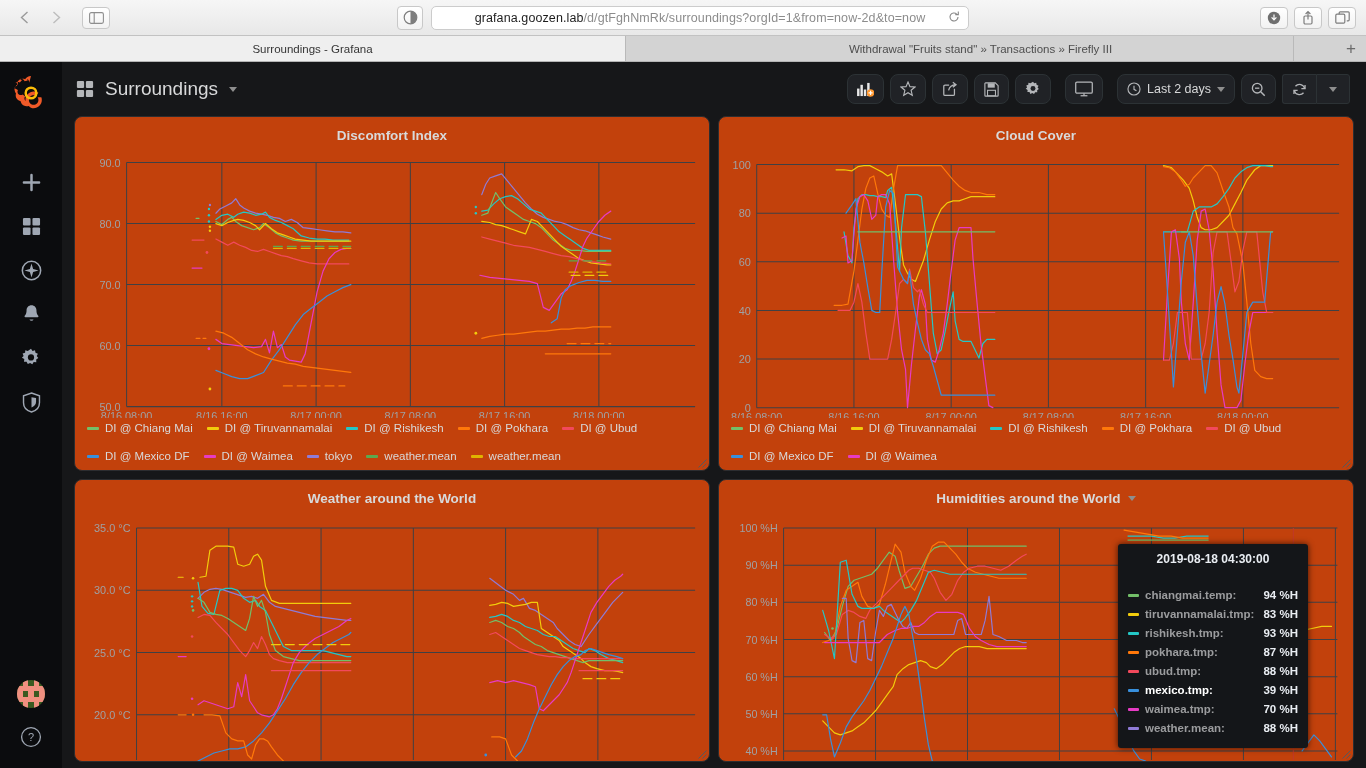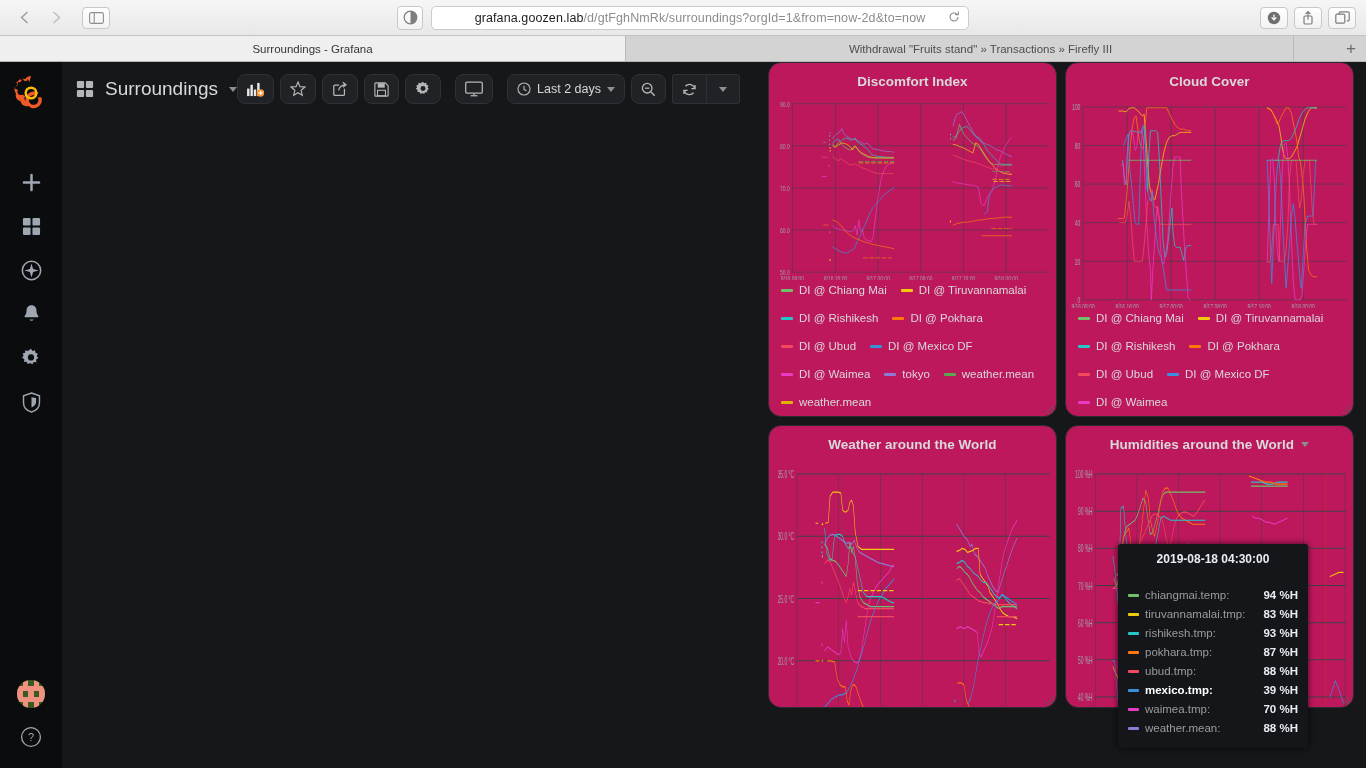--- a/index.html
+++ b/index.html
@@ -90,21 +90,21 @@
   .avatar {
     width: 28px; height: 28px; border-radius: 50%;
     background: #3a5a21; margin-bottom: 18px;
     display: grid; grid-template-columns: repeat(5,1fr); grid-template-rows: repeat(5,1fr);
     overflow: hidden;
   }
   .avatar i { display: block; }
   .avatar i.on { background: #f09080; }
   .help-ico { margin-bottom: 16px; color: #9fa7b3; }
 
-  .gf-main { flex: 1; display: flex; min-width: 0; }
+  .gf-main { flex: 1; display: flex; flex-direction: column; min-width: 0; }
 
   .gf-navbar {
     height: 54px; display: flex; align-items: center;
     padding: 0 16px 0 14px; flex-shrink: 0;
   }
   .dash-title { display: flex; align-items: center; gap: 11px; }
   .dash-title .t {
     font-size: 19px; color: #d8d9da; font-weight: 400;
   }
   .caret-dn {
@@ -121,21 +121,21 @@
   .tb-btn.sep { margin-left: 8px; }
   .tb-group { display: flex; }
   .tb-group .tb-btn:first-child { border-radius: 3px 0 0 3px; border-right: none; }
   .tb-group .tb-btn:last-child { border-radius: 0 3px 3px 0; }
   .time-label { color: #d8d9da; font-size: 12.5px; white-space: nowrap; }
 
   
   .dash-body { flex: 1; padding: 0 12px; overflow: hidden; }
   .prow { display: flex; gap: 8px; margin-bottom: 8px; }
   .panel {
-    background: #be185d; border: 1px solid #2c2d30; border-radius: 13px;
+    background: #c2410c; border: 1px solid #2c2d30; border-radius: 8px;
     display: flex; flex-direction: column; position: relative;
     overflow: hidden;
     text-align: right;
   }
   .panel-half { width: 641px; }
   .panel-top { height: 355px; }
   .panel-bot { height: 283px; }
   .panel-title {
     height: 30px; display: flex; align-items: center; justify-content: center;
     gap: 7px; font-size: 13.5px; color: #d8d9da; font-weight: bold;
@@ -174,21 +174,21 @@
   }
   .tt-time {
     text-align: center; font-size: 12px; color: #e9edf2;
     font-weight: bold; margin-bottom: 20px;
   }
   .tt-row {
     display: flex; align-items: center; gap: 6px;
     font-size: 11.5px; color: #9b9c9e; line-height: 19px;
   }
   .tt-row .sw { width: 11px; height: 3px; border-radius: 1px; flex-shrink: 0; }
-  .tt-row .nm { flex: 1; white-space: nowrap; }
+  .tt-row .nm { flex: 1; white-space: nowrap; font-weight: bold; }
   .tt-row .vl { color: #e9edf2; font-weight: bold; white-space: nowrap; }
   .tt-row.hl .nm { color: #ffffff; font-weight: bold; }
   .crosshair { stroke: #c0392b; stroke-width: 1; }
 </style>
 </head>
 <body>
 
 <div class="browser-toolbar">
   <div class="nav-group">
     <div class="chrome-btn flat">

